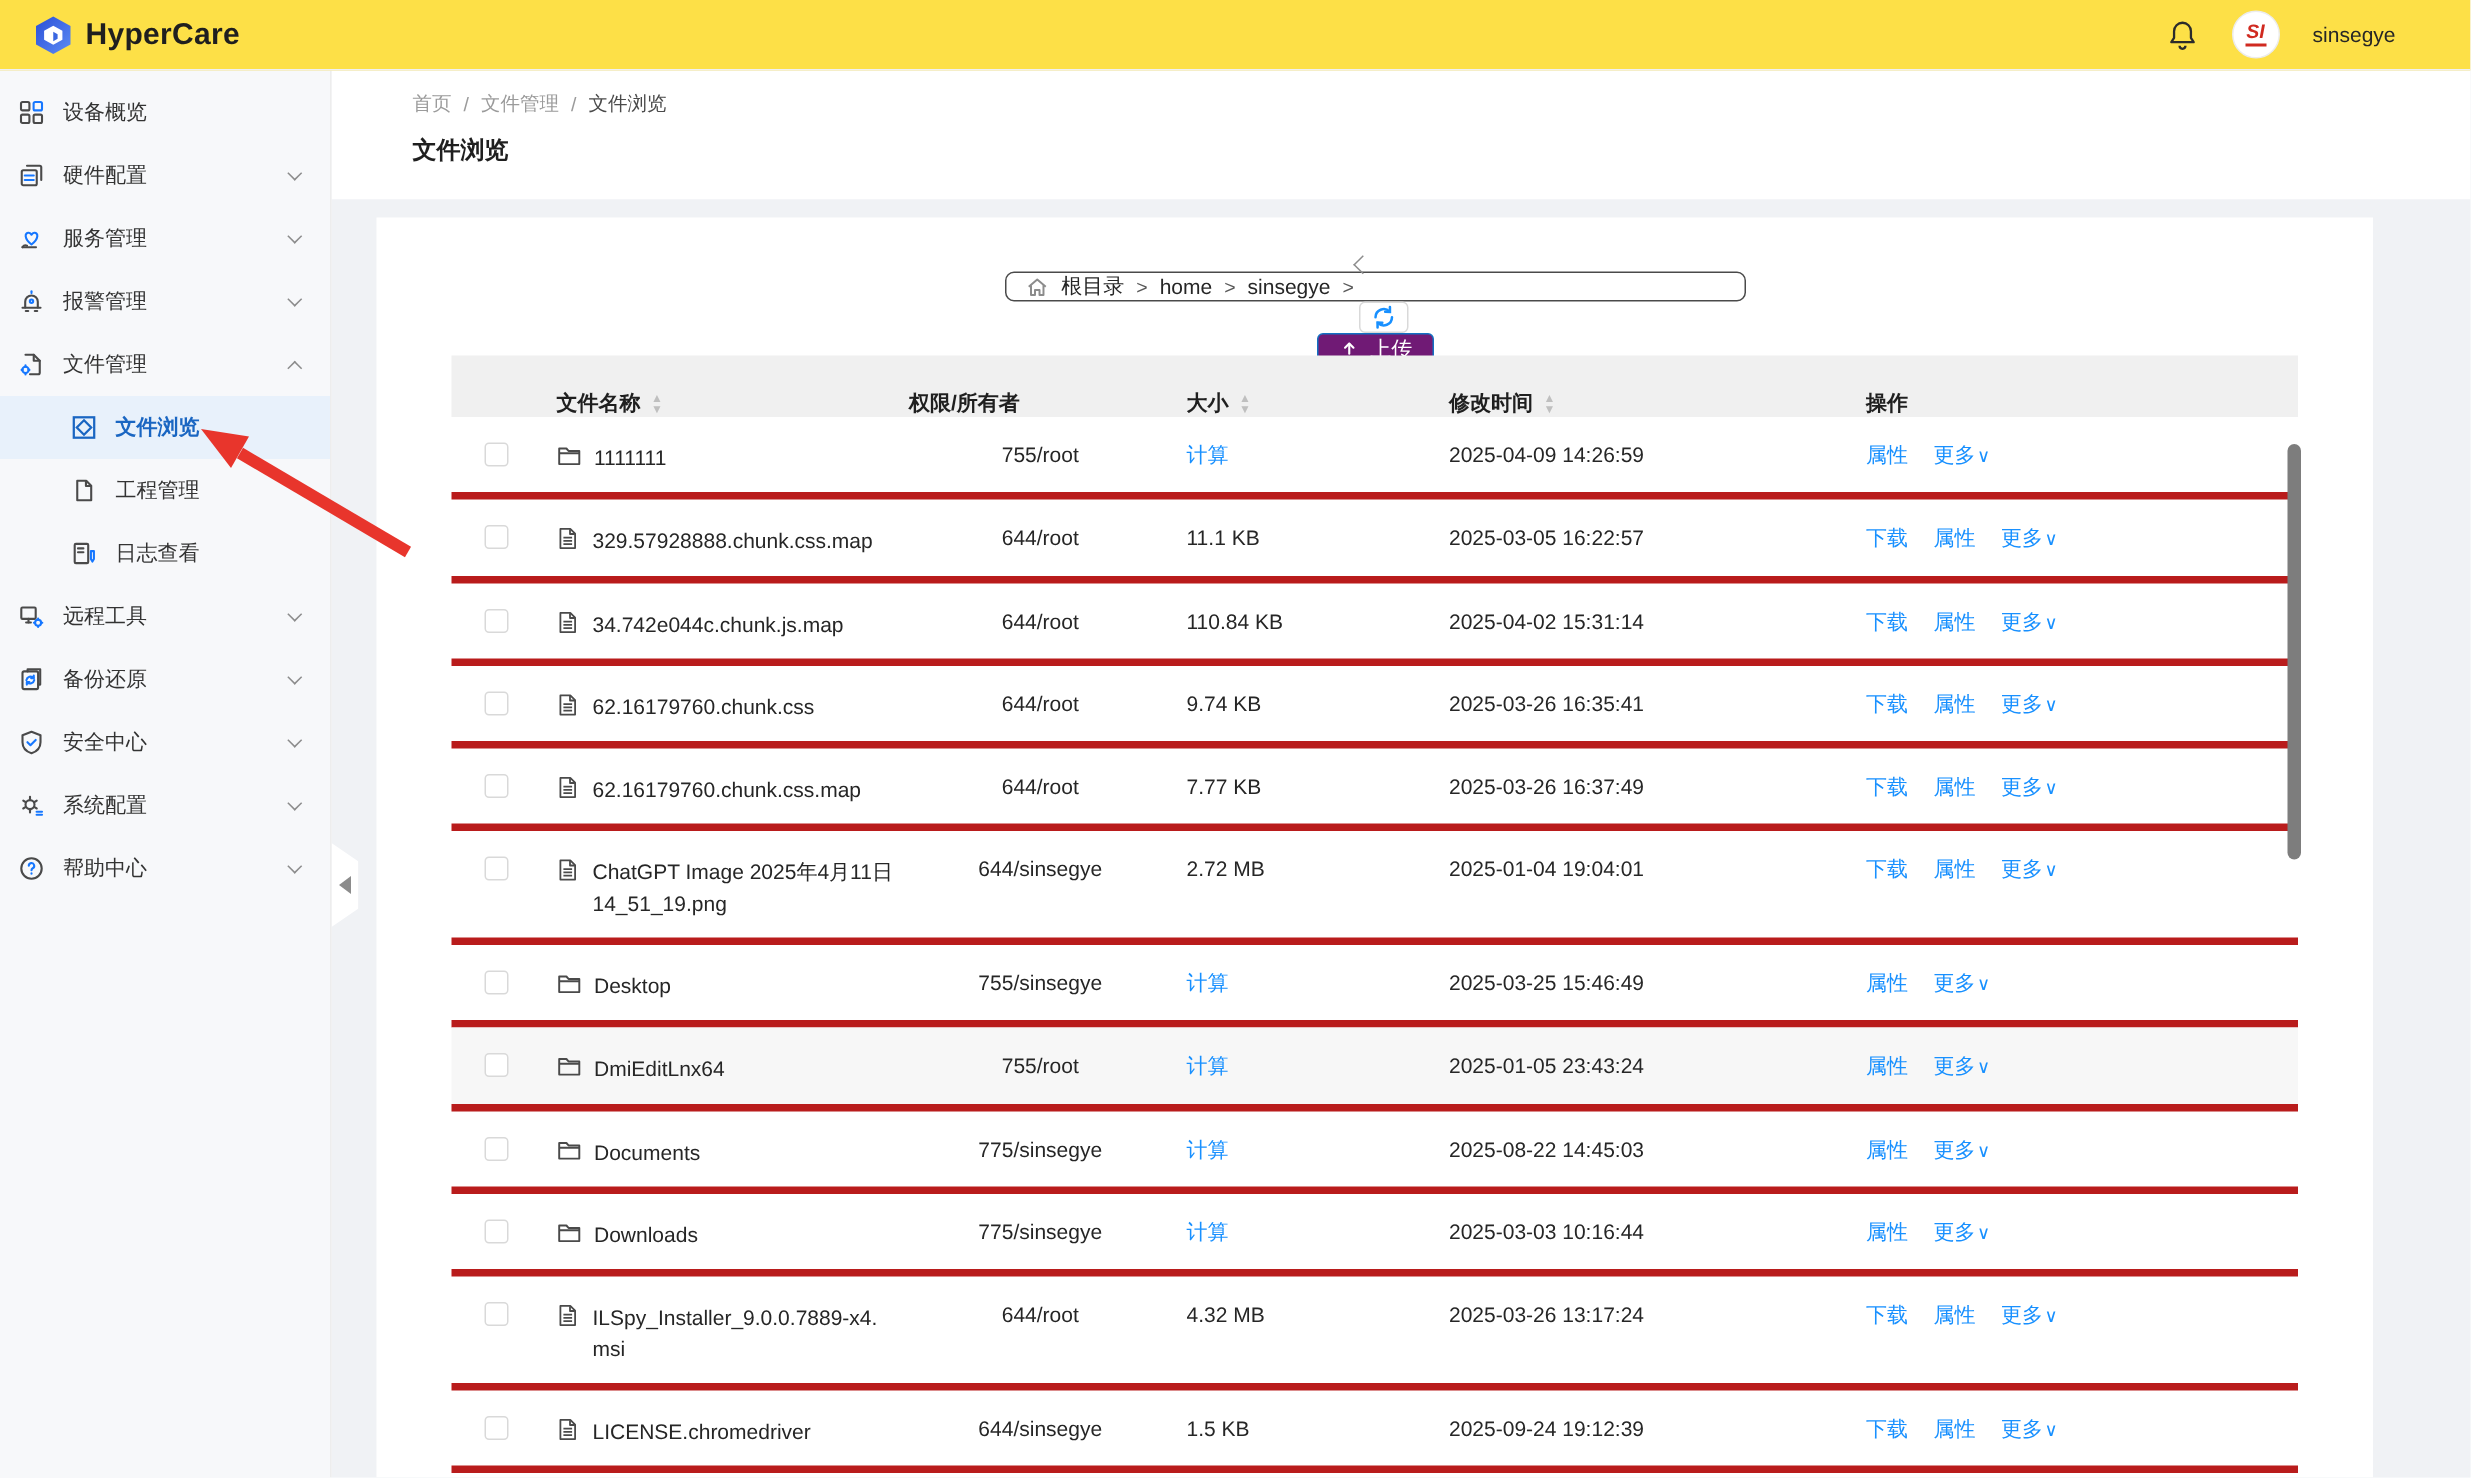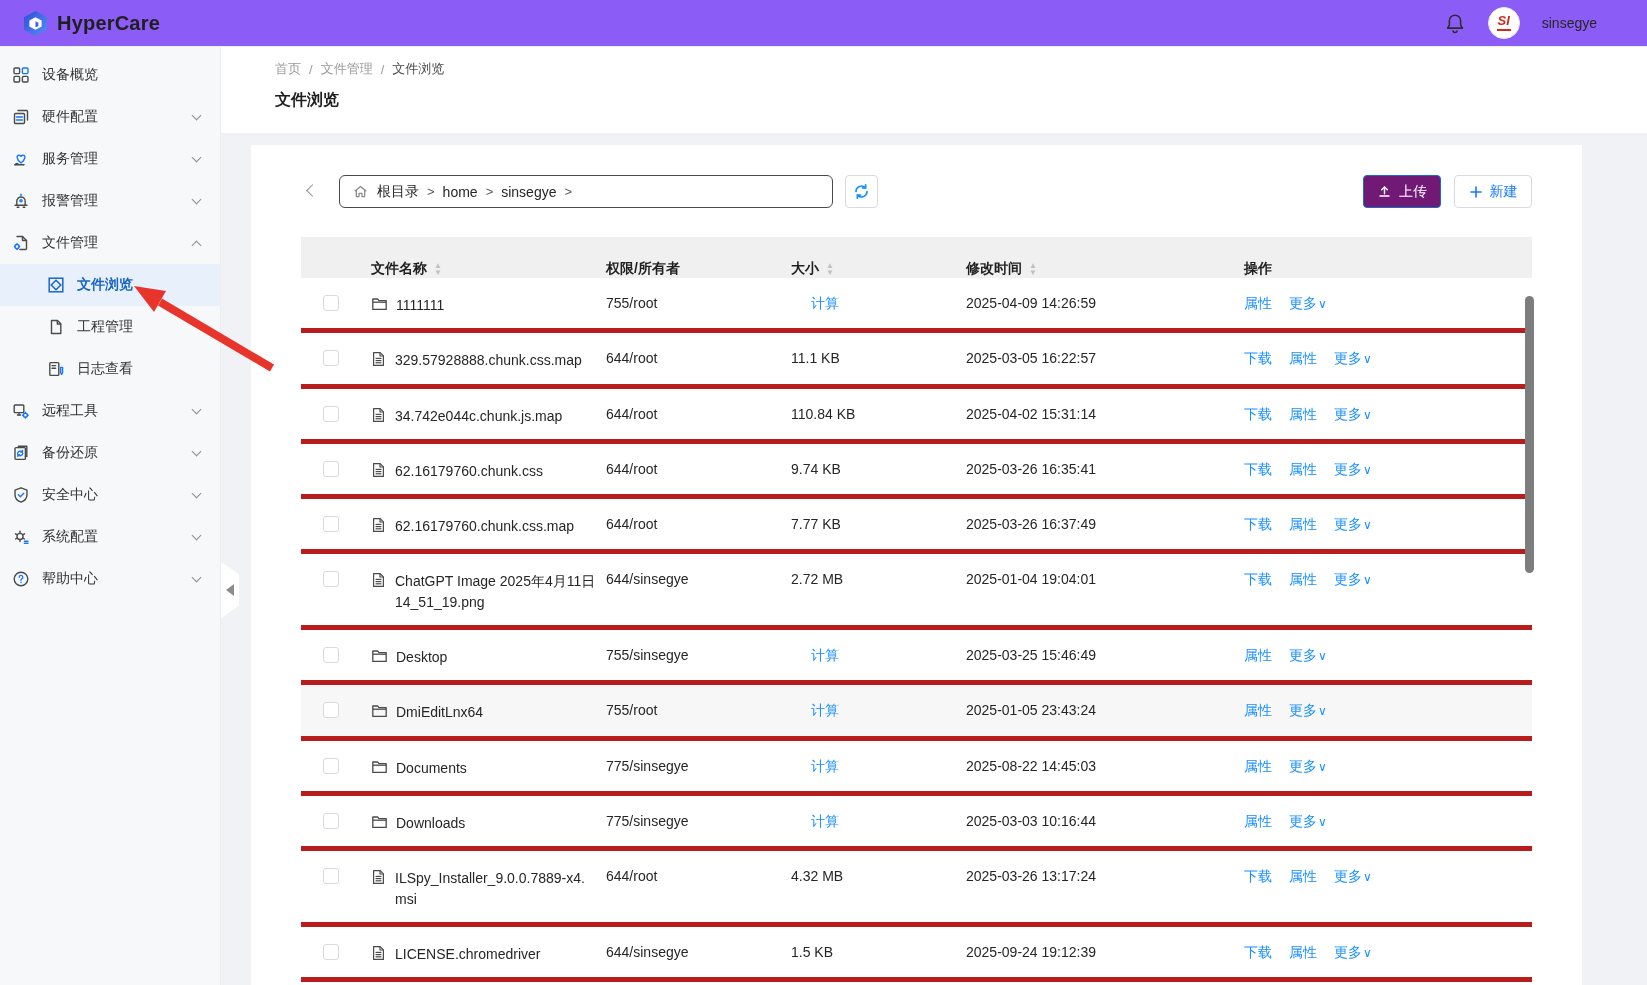--- a/index.html
+++ b/index.html
@@ -5,21 +5,21 @@
   * { box-sizing: border-box; }
   html,body { margin:0; padding:0; }
   body {
     width:1647px; height:985px; position:relative; overflow:hidden;
     font-family:"Liberation Sans", sans-serif; background:#f0f2f5; color:#262626;
   }
   svg { display:block; }
 
   
   .app-header {
-    position:absolute; top:0; left:0; right:0; height:47px; background:#8b5cf6;
+    position:absolute; top:0; left:0; right:0; height:47px; background:#fde047;
     display:flex; align-items:center; padding-left:22px; border-bottom:1px solid #f0f0f0; z-index:20;
   }
   .brand { display:flex; align-items:center; gap:8px; }
   .brand-name { font-size:20px; font-weight:700; color:#1f1f1f; letter-spacing:.2px; }
   .header-right { margin-left:auto; display:flex; align-items:center; gap:22px; padding-right:50px; }
   .bell-btn { cursor:pointer; }
   .avatar {
     width:32px; height:32px; border-radius:50%; background:#fff; border:1px solid #ececec;
     display:flex; flex-direction:column; align-items:center; justify-content:center; cursor:pointer;
   }
@@ -60,21 +60,21 @@
   .main { position:absolute; top:47px; left:221px; right:0; bottom:0; }
   .crumb-block { background:#fff; height:86px; padding:13px 0 0 54px; }
   .breadcrumb { font-size:13px; color:#9b9b9b; display:flex; gap:8px; align-items:center; }
   .breadcrumb .crumb { cursor:pointer; }
   .breadcrumb .crumb.current { color:#4a4a4a; cursor:default; }
   .page-title { margin:12px 0 0 0; font-size:16px; font-weight:700; color:#1f1f1f; }
   .page-body { position:absolute; top:86px; left:0; right:0; bottom:0; background:#f0f2f5; overflow:hidden; }
   .card { position:absolute; left:30px; top:12px; width:1331px; height:900px; background:#fff; padding:30px 50px; }
 
   
-  .toolbar { display:flex; align-items:center; height:33px; }
+  .toolbar { display:flex; align-items:center; height:33px;flex-direction:column; }
   .back-btn { width:22px; display:flex; justify-content:center; margin-right:16px; cursor:pointer; }
   .back-btn .chev { transform:rotate(135deg); width:9px; height:9px; border-color:#8c8c8c; }
   .path-box {
     width:494px; height:33px; border:1px solid #4a4a4a; border-radius:6px; background:#fff;
     display:flex; align-items:center; gap:8px; padding:0 12px; font-size:14px; color:#262626;
   }
   .path-seg { cursor:pointer; }
   .path-sep { color:#595959; font-size:13px; }
   .refresh-btn {
     width:33px; height:33px; margin-left:12px; border:1px solid #d9d9d9; border-radius:4px;
@@ -86,28 +86,28 @@
   .btn-primary { width:78px; background:#701a75; border:1px solid #1370c2; color:#fff; }
   .btn-default { width:78px; background:#fff; border:1px solid #d9d9d9; color:#1677ff; margin-left:13px; }
 
   
   .ftable { margin-top:29px; position:relative; }
   .thead { display:flex; align-items:center; height:41px; background:#f0f0f0; font-weight:700; font-size:14px; color:#1f1f1f; }
   .trow { display:flex; align-items:flex-start; min-height:54px; border-bottom:5px solid #b91c1c; font-size:14px; padding:17px 0 13px 0; }
   .trow.hl { background:#f7f7f7; }
   .col-check { width:60px; flex:0 0 60px; padding-left:22px; }
   .col-name  { width:235px; flex:0 0 235px; padding-left:10px; display:flex; gap:8px; align-items:flex-start; word-break:break-all; line-height:1.45; }
-  .col-owner { width:185px; flex:0 0 185px; padding-left:10px; }
+  .col-owner { width:185px; flex:0 0 185px; padding-left:10px;text-align:center; }
   .col-size  { width:175px; flex:0 0 175px; padding-left:10px; }
   .col-time  { width:275px; flex:0 0 275px; padding-left:10px; }
   .col-act   { flex:1; padding-left:13px; display:flex; gap:17px; }
   .thead .col-name, .thead .col-act { display:flex; align-items:center; gap:0; }
   .thead > div { display:flex; align-items:center;margin-top:22px; }
   .sorter { display:inline-flex; flex-direction:column; margin-left:7px; color:#bfbfbf; font-size:8px; line-height:7px; cursor:pointer; }
-  .link { color:#1890ff; cursor:pointer;margin-left:20px; }
+  .link { color:#1890ff; cursor:pointer; }
   .act-link { color:#1890ff; cursor:pointer; white-space:nowrap; }
   .more-caret { font-size:12px; margin-left:1px; }
   .file-ic { margin-top:1px; flex:0 0 16px; color:#4a4a4a; }
   .cbx {
     appearance:none; -webkit-appearance:none; width:16px; height:16px; border:1px solid #d9d9d9;
     border-radius:3px; background:#fff; margin:0; cursor:pointer; display:inline-block;
   }
   .scroll-thumb { position:absolute; right:-2px; top:59px; width:9px; height:277px; background:#7d7d7d; border-radius:5px; cursor:pointer; }
 
   

